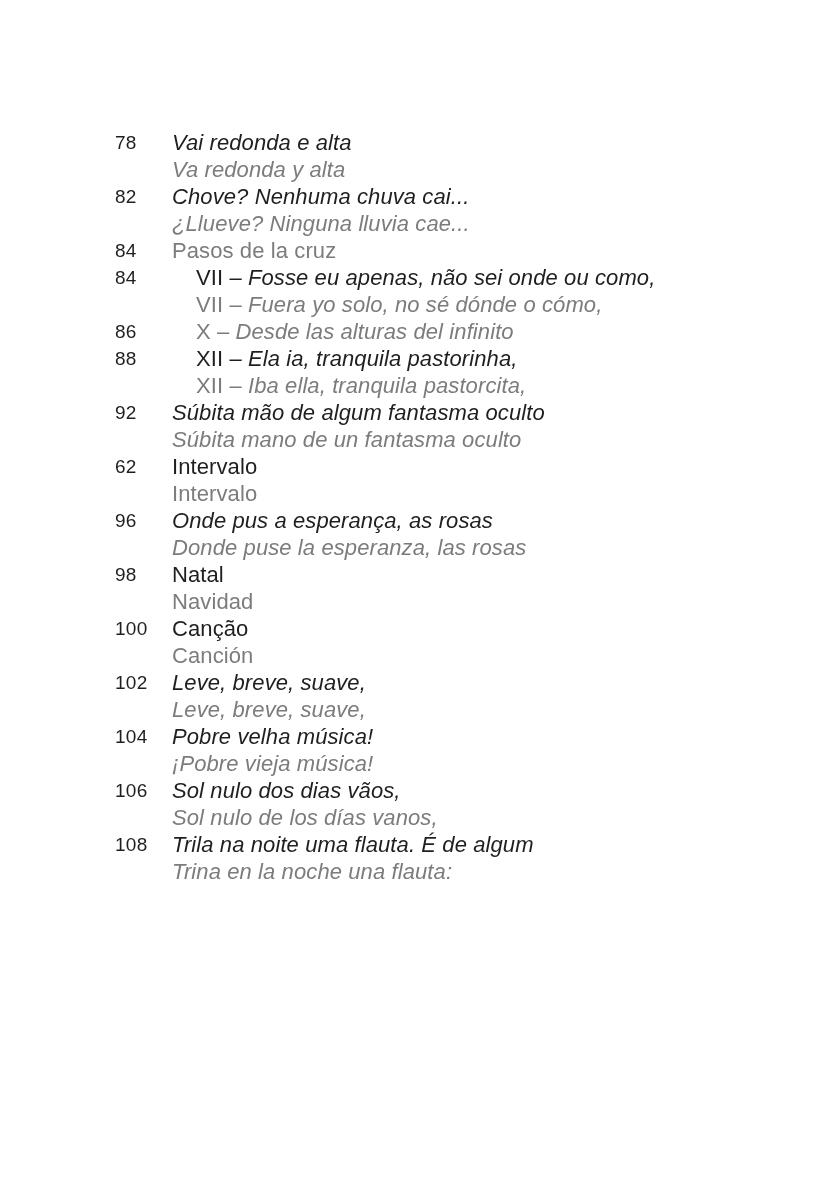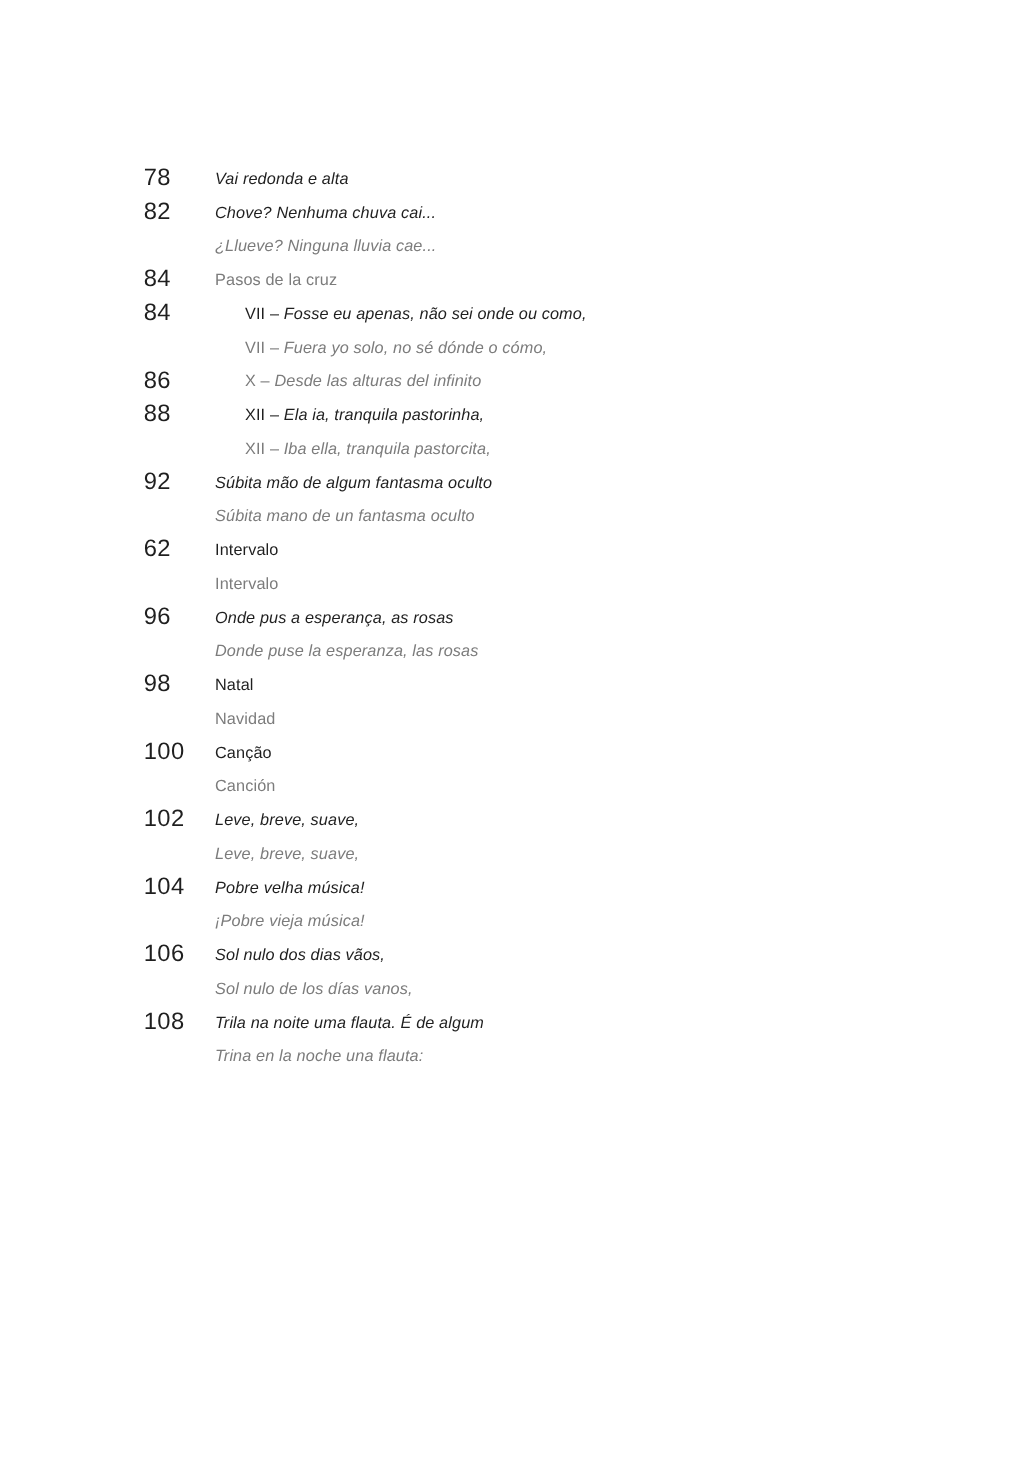--- a/index.html
+++ b/index.html
@@ -32,40 +32,41 @@
     color: #1f1f1f;
     letter-spacing: 0.3px;
   }
   .titles {
     flex: 1 1 auto;
   }
   .entry.indent .titles {
     padding-left: 24px;
   }
   .line {
-    font-size: 13px;
+    font-size: 22px;
     line-height: 27px;
     white-space: nowrap;
     letter-spacing: 0.1px;
   }
   .line.original { color: #1f1f1f; }
   .line.translation { color: #7c7c7c; }
   .line .prefix { font-style: normal; }
   .line.is-italic .title-text { font-style: italic; }
   .line.is-roman .title-text { font-style: normal; }
 </style>
 </head>
 <body>
 
 <div class="page">
   <div class="toc" id="toc">
   <div class="entry">
     <div class="num">78</div>
     <div class="titles">
       <div class="line original is-italic"><span class="prefix"></span><span class="title-text">Vai redonda e alta</span></div>
+      <div class="line translation is-italic"><span class="prefix"></span><span class="title-text">Va redonda y alta</span></div>
     </div>
   </div>
 
   <div class="entry">
     <div class="num">82</div>
     <div class="titles">
       <div class="line original is-italic"><span class="prefix"></span><span class="title-text">Chove? Nenhuma chuva cai...</span></div>
       <div class="line translation is-italic"><span class="prefix"></span><span class="title-text">¿Llueve? Ninguna lluvia cae...</span></div>
     </div>
   </div>

